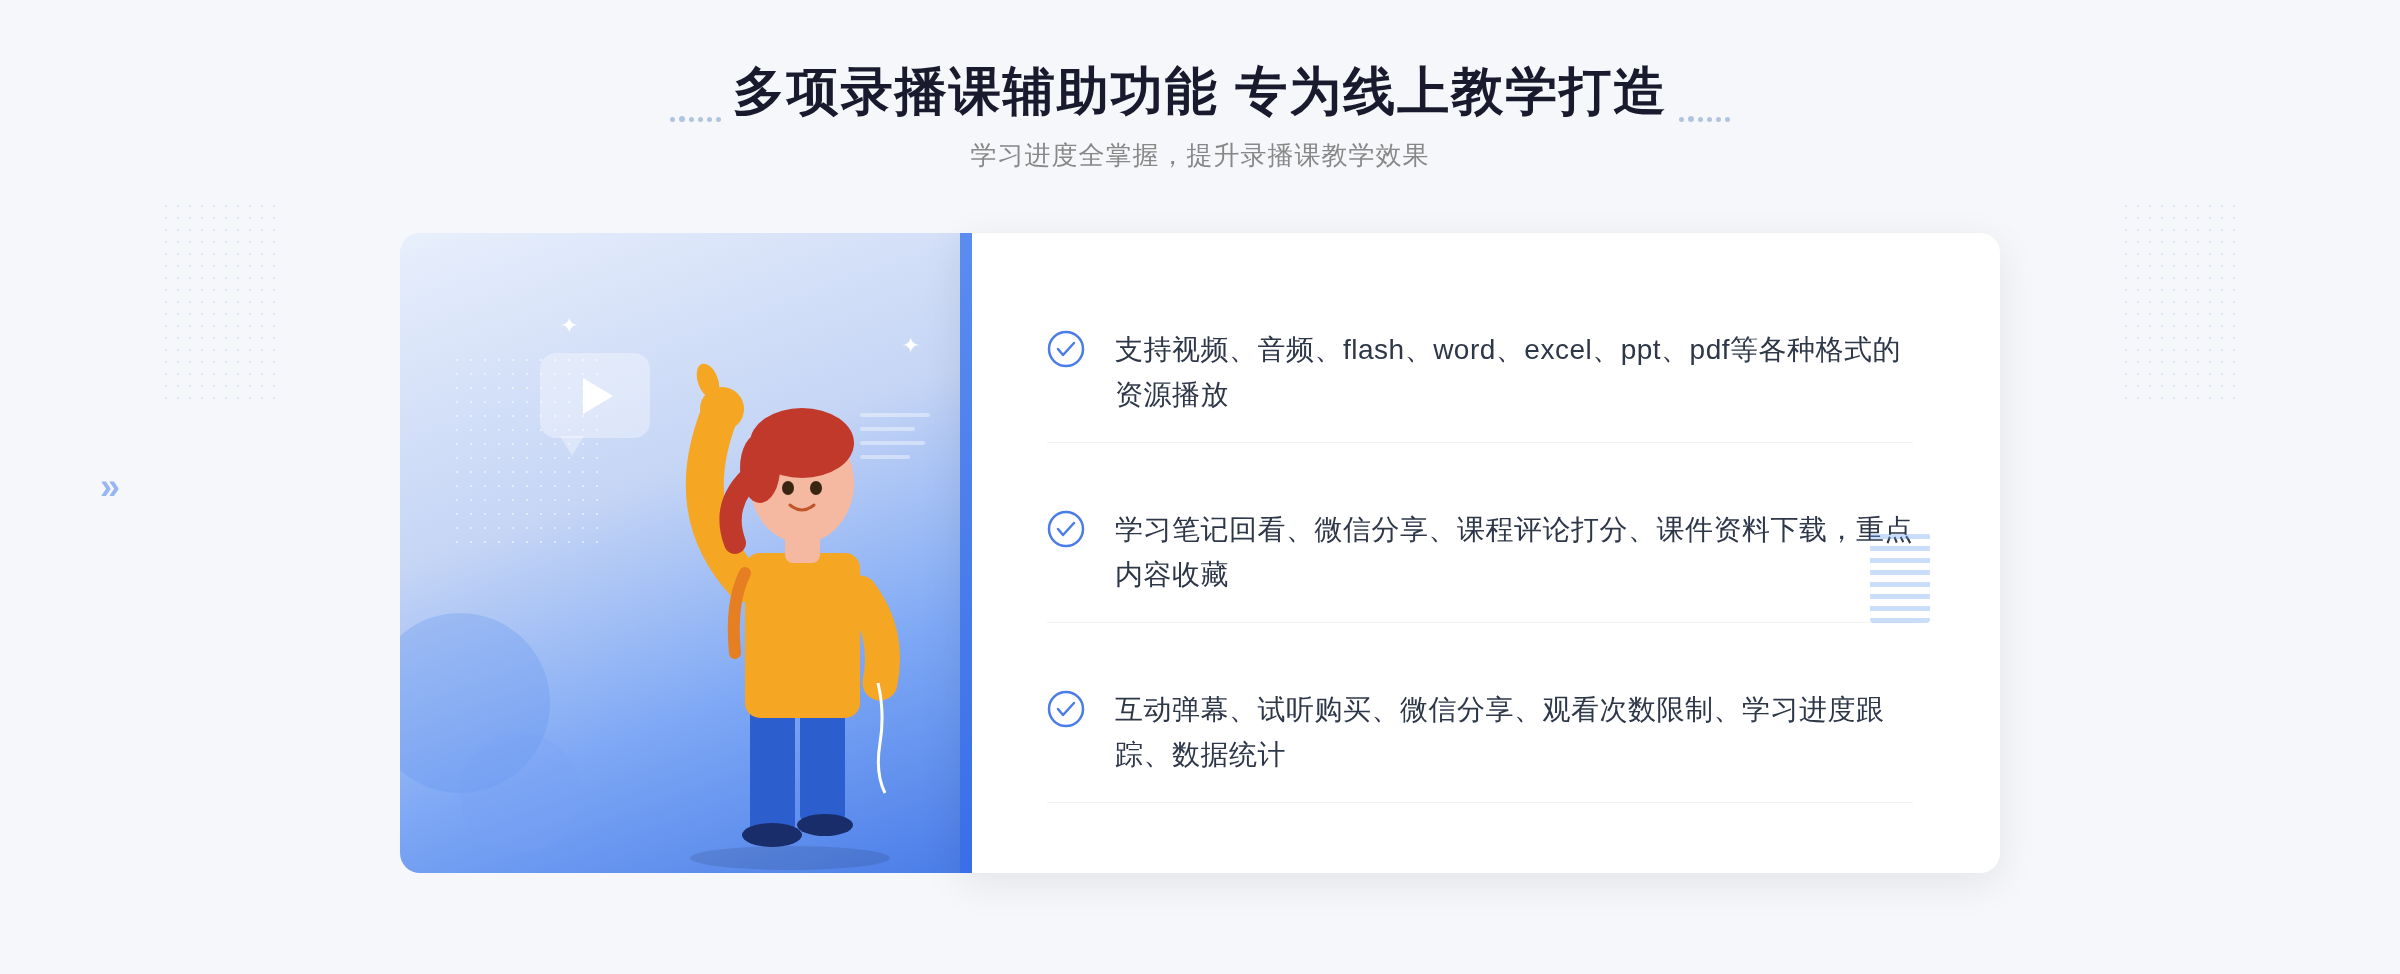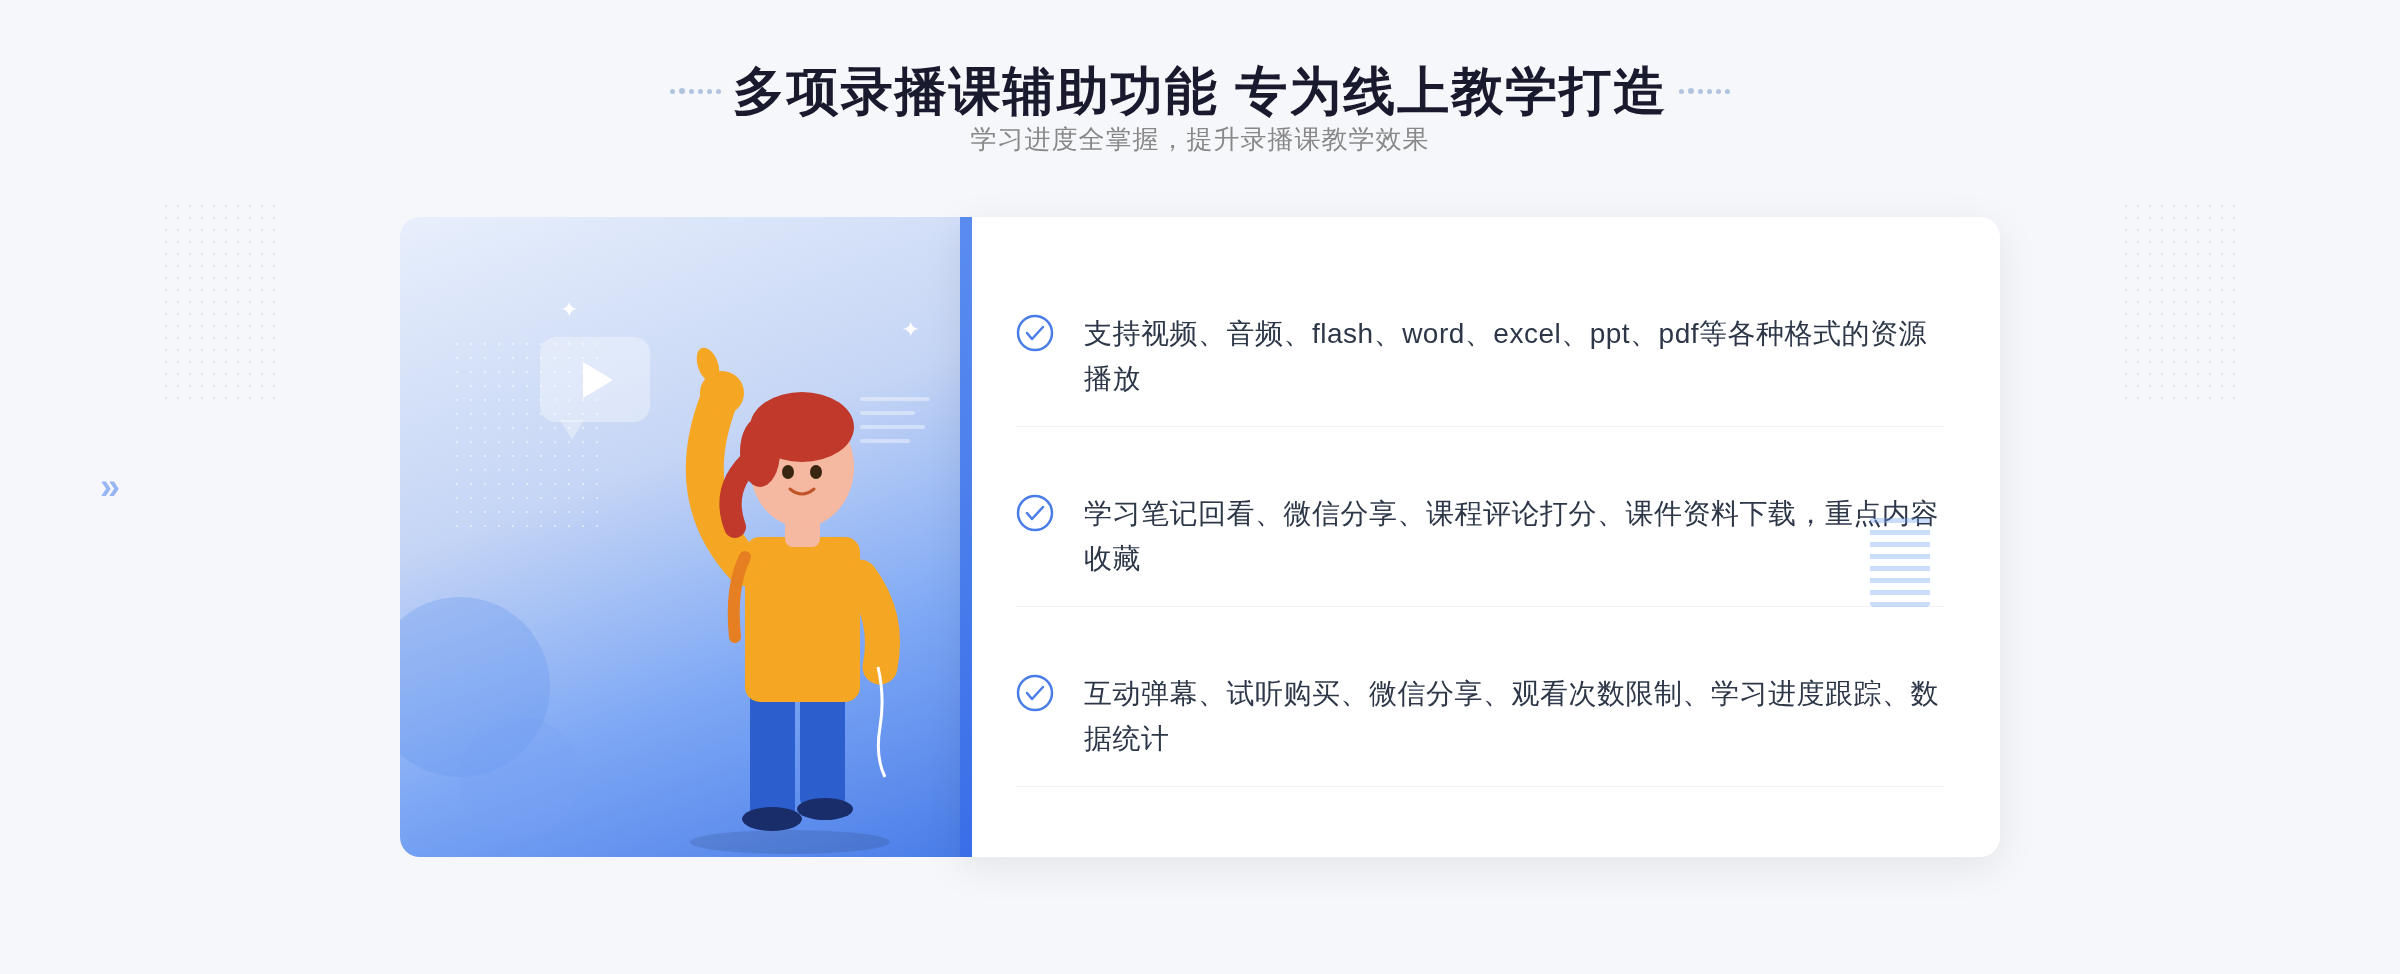--- a/index.html
+++ b/index.html
@@ -55,21 +55,21 @@
 
     
     .header-section {
       text-align: center;
       margin-bottom: 60px;
       position: relative;
     }
 
     .header-decorators {
       display: flex;
-      align-items: center;
+      align-items: flex-end;
       justify-content: center;
       gap: 12px;
     }
 
     .decorator-dots {
       display: flex;
       gap: 4px;
       align-items: center;
     }
 
@@ -90,20 +90,21 @@
       font-size: 52px;
       font-weight: 700;
       color: #1a1a2e;
       letter-spacing: 2px;
       line-height: 1.2;
     }
 
     .subtitle {
       font-size: 26px;
       color: #888;
+      margin-top: 16px;
       letter-spacing: 1px;
     }
 
     
     .content-area {
       display: flex;
       width: 1600px;
       max-width: 1700px;
       gap: 0;
       align-items: stretch;
@@ -223,21 +224,21 @@
       right: -20px;
       width: 380px;
       height: 560px;
     }
 
     
     .features-panel {
       flex: 1;
       background: white;
       border-radius: 0 20px 20px 0;
-      padding: 50px 56px;
+      padding: 50px 87px;
       display: flex;
       flex-direction: column;
       justify-content: space-around;
       box-shadow: 0 10px 40px rgba(0,0,0,0.08);
       position: relative;
       z-index: 1;
     }
 
     
     .blue-strip {

